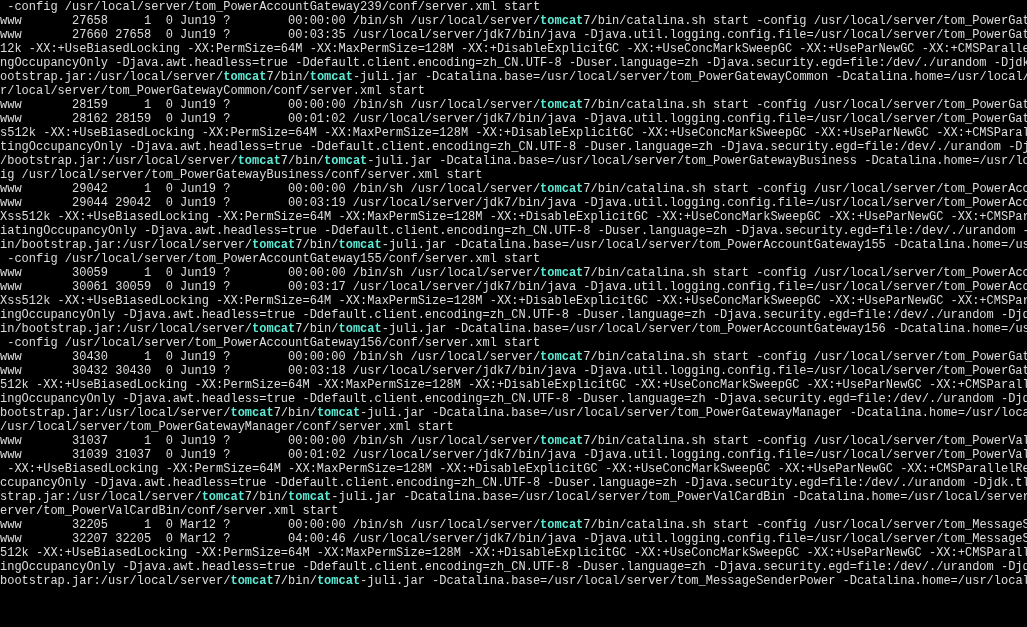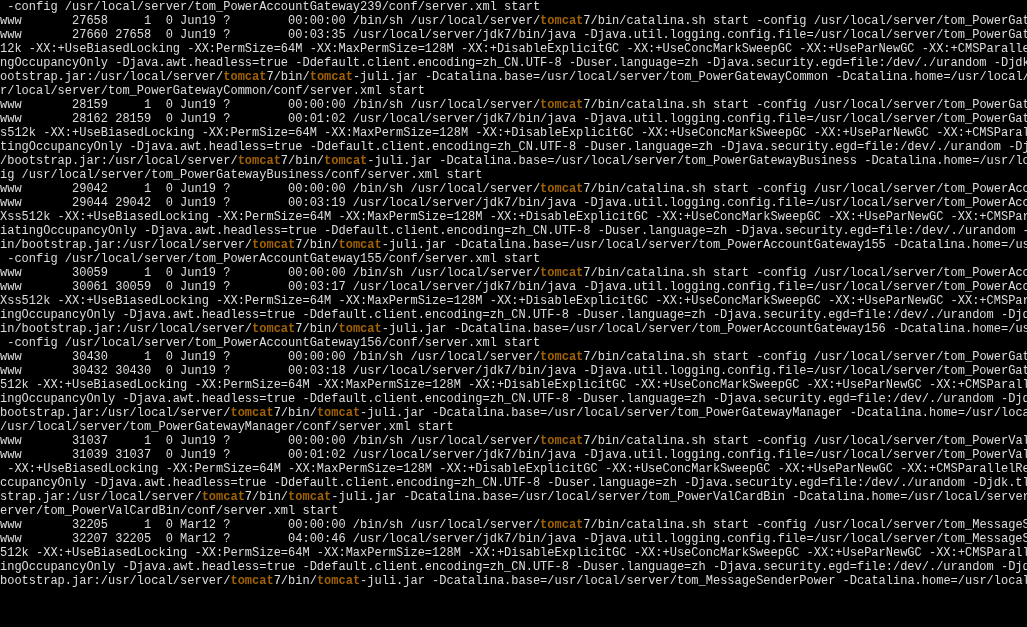--- a/index.html
+++ b/index.html
@@ -12,18 +12,18 @@
     line-height: 14px;
     width: 1027px;
     height: 627px;
     overflow: hidden;
   }
   .term {
     white-space: pre;
     padding: 0;
   }
   .line { display: block; }
-  .hl { color: #a16207; font-weight: bold; }
+  .hl { color: #5eead4; font-weight: bold; }
 </style>
 </head>
 <body>
 
 <div class="term" id="term"><span class="line"> -config /usr/local/server/tom_PowerAccountGateway239/conf/server.xml start</span><span class="line">www       27658     1  0 Jun19 ?        00:00:00 /bin/sh /usr/local/server/<span class="hl">tomcat</span>7/bin/catalina.sh start -config /usr/local/server/tom_PowerGateway</span><span class="line">www       27660 27658  0 Jun19 ?        00:03:35 /usr/local/server/jdk7/bin/java -Djava.util.logging.config.file=/usr/local/server/tom_PowerGateway</span><span class="line">12k -XX:+UseBiasedLocking -XX:PermSize=64M -XX:MaxPermSize=128M -XX:+DisableExplicitGC -XX:+UseConcMarkSweepGC -XX:+UseParNewGC -XX:+CMSParallelRe</span><span class="line">ngOccupancyOnly -Djava.awt.headless=true -Ddefault.client.encoding=zh_CN.UTF-8 -Duser.language=zh -Djava.security.egd=file:/dev/./urandom -Djdk.tl</span><span class="line">ootstrap.jar:/usr/local/server/<span class="hl">tomcat</span>7/bin/<span class="hl">tomcat</span>-juli.jar -Dcatalina.base=/usr/local/server/tom_PowerGatewayCommon -Dcatalina.home=/usr/local/ser</span><span class="line">r/local/server/tom_PowerGatewayCommon/conf/server.xml start</span><span class="line">www       28159     1  0 Jun19 ?        00:00:00 /bin/sh /usr/local/server/<span class="hl">tomcat</span>7/bin/catalina.sh start -config /usr/local/server/tom_PowerGateway</span><span class="line">www       28162 28159  0 Jun19 ?        00:01:02 /usr/local/server/jdk7/bin/java -Djava.util.logging.config.file=/usr/local/server/tom_PowerGateway</span><span class="line">s512k -XX:+UseBiasedLocking -XX:PermSize=64M -XX:MaxPermSize=128M -XX:+DisableExplicitGC -XX:+UseConcMarkSweepGC -XX:+UseParNewGC -XX:+CMSParalle</span><span class="line">tingOccupancyOnly -Djava.awt.headless=true -Ddefault.client.encoding=zh_CN.UTF-8 -Duser.language=zh -Djava.security.egd=file:/dev/./urandom -Djdk.</span><span class="line">/bootstrap.jar:/usr/local/server/<span class="hl">tomcat</span>7/bin/<span class="hl">tomcat</span>-juli.jar -Dcatalina.base=/usr/local/server/tom_PowerGatewayBusiness -Dcatalina.home=/usr/local</span><span class="line">ig /usr/local/server/tom_PowerGatewayBusiness/conf/server.xml start</span><span class="line">www       29042     1  0 Jun19 ?        00:00:00 /bin/sh /usr/local/server/<span class="hl">tomcat</span>7/bin/catalina.sh start -config /usr/local/server/tom_PowerAccount</span><span class="line">www       29044 29042  0 Jun19 ?        00:03:19 /usr/local/server/jdk7/bin/java -Djava.util.logging.config.file=/usr/local/server/tom_PowerAccount</span><span class="line">Xss512k -XX:+UseBiasedLocking -XX:PermSize=64M -XX:MaxPermSize=128M -XX:+DisableExplicitGC -XX:+UseConcMarkSweepGC -XX:+UseParNewGC -XX:+CMSParall</span><span class="line">iatingOccupancyOnly -Djava.awt.headless=true -Ddefault.client.encoding=zh_CN.UTF-8 -Duser.language=zh -Djava.security.egd=file:/dev/./urandom -Djd</span><span class="line">in/bootstrap.jar:/usr/local/server/<span class="hl">tomcat</span>7/bin/<span class="hl">tomcat</span>-juli.jar -Dcatalina.base=/usr/local/server/tom_PowerAccountGateway155 -Dcatalina.home=/usr/l</span><span class="line"> -config /usr/local/server/tom_PowerAccountGateway155/conf/server.xml start</span><span class="line">www       30059     1  0 Jun19 ?        00:00:00 /bin/sh /usr/local/server/<span class="hl">tomcat</span>7/bin/catalina.sh start -config /usr/local/server/tom_PowerAccount</span><span class="line">www       30061 30059  0 Jun19 ?        00:03:17 /usr/local/server/jdk7/bin/java -Djava.util.logging.config.file=/usr/local/server/tom_PowerAccount</span><span class="line">Xss512k -XX:+UseBiasedLocking -XX:PermSize=64M -XX:MaxPermSize=128M -XX:+DisableExplicitGC -XX:+UseConcMarkSweepGC -XX:+UseParNewGC -XX:+CMSParall</span><span class="line">ingOccupancyOnly -Djava.awt.headless=true -Ddefault.client.encoding=zh_CN.UTF-8 -Duser.language=zh -Djava.security.egd=file:/dev/./urandom -Djd</span><span class="line">in/bootstrap.jar:/usr/local/server/<span class="hl">tomcat</span>7/bin/<span class="hl">tomcat</span>-juli.jar -Dcatalina.base=/usr/local/server/tom_PowerAccountGateway156 -Dcatalina.home=/usr/l</span><span class="line"> -config /usr/local/server/tom_PowerAccountGateway156/conf/server.xml start</span><span class="line">www       30430     1  0 Jun19 ?        00:00:00 /bin/sh /usr/local/server/<span class="hl">tomcat</span>7/bin/catalina.sh start -config /usr/local/server/tom_PowerGateway</span><span class="line">www       30432 30430  0 Jun19 ?        00:03:18 /usr/local/server/jdk7/bin/java -Djava.util.logging.config.file=/usr/local/server/tom_PowerGateway</span><span class="line">512k -XX:+UseBiasedLocking -XX:PermSize=64M -XX:MaxPermSize=128M -XX:+DisableExplicitGC -XX:+UseConcMarkSweepGC -XX:+UseParNewGC -XX:+CMSParallel</span><span class="line">ingOccupancyOnly -Djava.awt.headless=true -Ddefault.client.encoding=zh_CN.UTF-8 -Duser.language=zh -Djava.security.egd=file:/dev/./urandom -Djdk.t</span><span class="line">bootstrap.jar:/usr/local/server/<span class="hl">tomcat</span>7/bin/<span class="hl">tomcat</span>-juli.jar -Dcatalina.base=/usr/local/server/tom_PowerGatewayManager -Dcatalina.home=/usr/local/s</span><span class="line">/usr/local/server/tom_PowerGatewayManager/conf/server.xml start</span><span class="line">www       31037     1  0 Jun19 ?        00:00:00 /bin/sh /usr/local/server/<span class="hl">tomcat</span>7/bin/catalina.sh start -config /usr/local/server/tom_PowerValCard</span><span class="line">www       31039 31037  0 Jun19 ?        00:01:02 /usr/local/server/jdk7/bin/java -Djava.util.logging.config.file=/usr/local/server/tom_PowerValCard</span><span class="line"> -XX:+UseBiasedLocking -XX:PermSize=64M -XX:MaxPermSize=128M -XX:+DisableExplicitGC -XX:+UseConcMarkSweepGC -XX:+UseParNewGC -XX:+CMSParallelRemar</span><span class="line">ccupancyOnly -Djava.awt.headless=true -Ddefault.client.encoding=zh_CN.UTF-8 -Duser.language=zh -Djava.security.egd=file:/dev/./urandom -Djdk.tls.e</span><span class="line">strap.jar:/usr/local/server/<span class="hl">tomcat</span>7/bin/<span class="hl">tomcat</span>-juli.jar -Dcatalina.base=/usr/local/server/tom_PowerValCardBin -Dcatalina.home=/usr/local/server/</span><span class="line">erver/tom_PowerValCardBin/conf/server.xml start</span><span class="line">www       32205     1  0 Mar12 ?        00:00:00 /bin/sh /usr/local/server/<span class="hl">tomcat</span>7/bin/catalina.sh start -config /usr/local/server/tom_MessageSende</span><span class="line">www       32207 32205  0 Mar12 ?        04:00:46 /usr/local/server/jdk7/bin/java -Djava.util.logging.config.file=/usr/local/server/tom_MessageSende</span><span class="line">512k -XX:+UseBiasedLocking -XX:PermSize=64M -XX:MaxPermSize=128M -XX:+DisableExplicitGC -XX:+UseConcMarkSweepGC -XX:+UseParNewGC -XX:+CMSParallelR</span><span class="line">ingOccupancyOnly -Djava.awt.headless=true -Ddefault.client.encoding=zh_CN.UTF-8 -Duser.language=zh -Djava.security.egd=file:/dev/./urandom -Djdk.t</span><span class="line">bootstrap.jar:/usr/local/server/<span class="hl">tomcat</span>7/bin/<span class="hl">tomcat</span>-juli.jar -Dcatalina.base=/usr/local/server/tom_MessageSenderPower -Dcatalina.home=/usr/local/se</span></div>
 
 </body></html>

